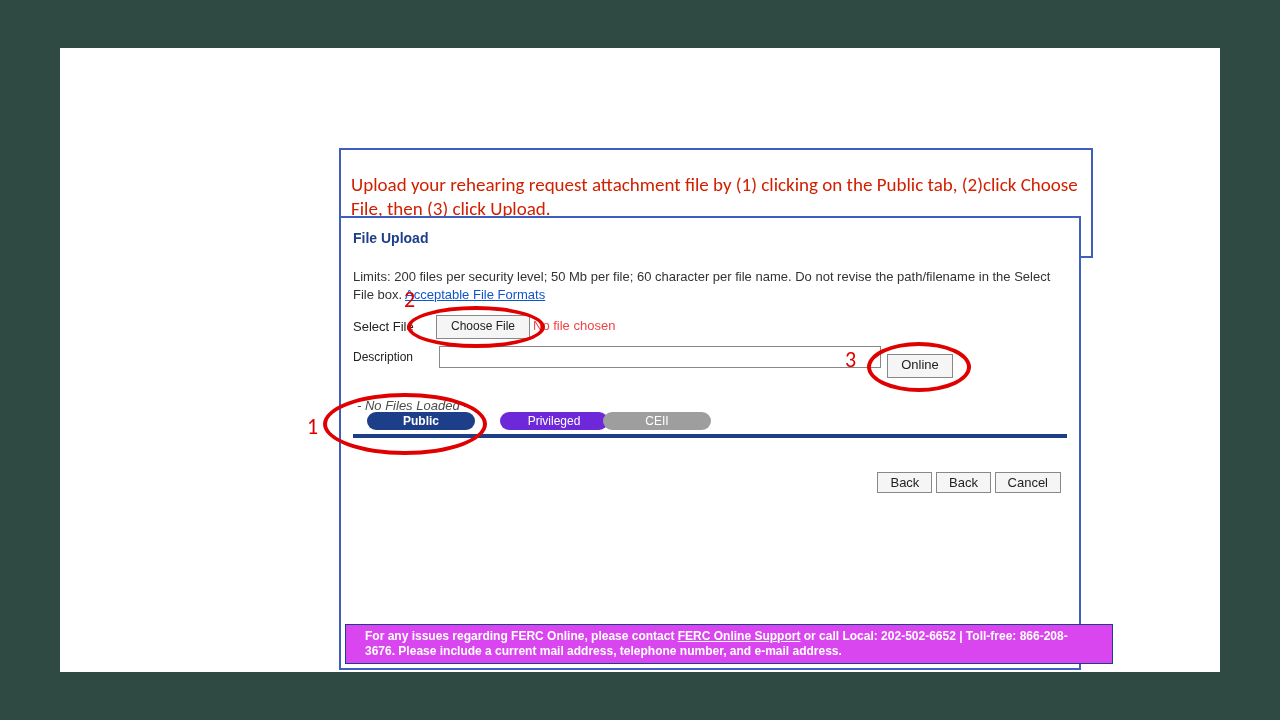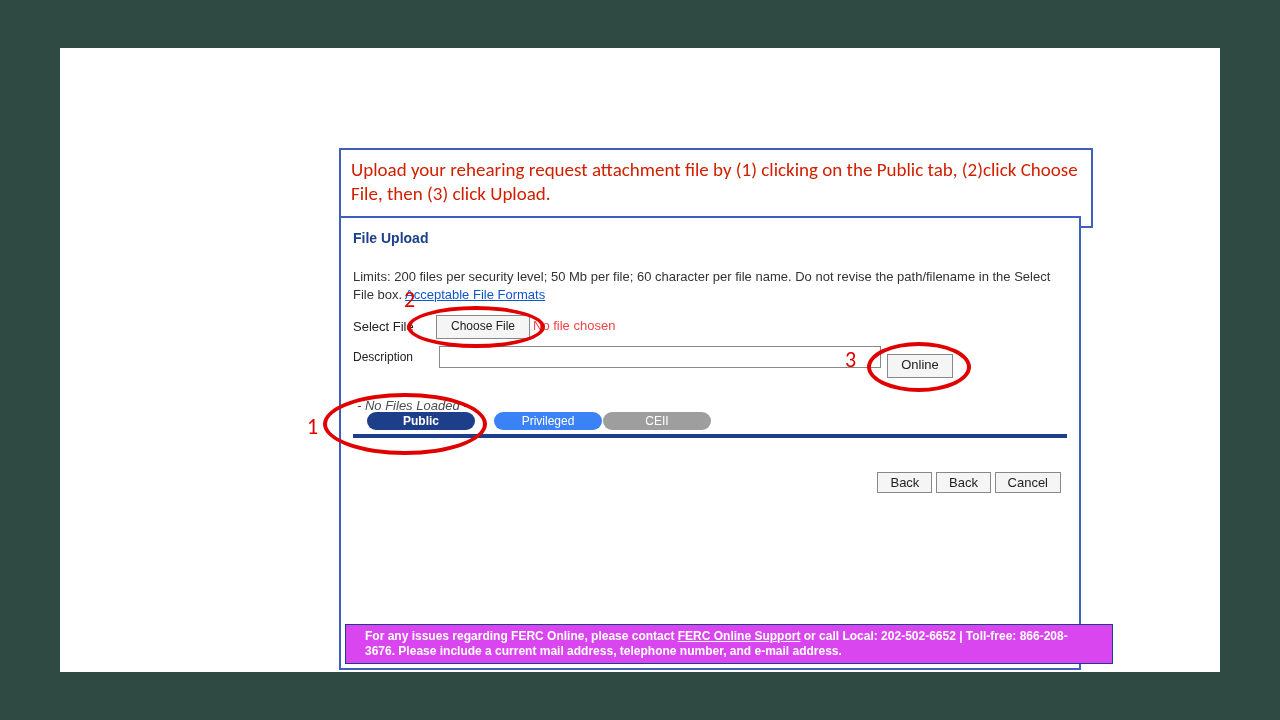--- a/index.html
+++ b/index.html
@@ -1,33 +1,33 @@
 <!DOCTYPE html>
 <html><head>
 <meta charset="utf-8">
 <style>
   html,body{margin:0;padding:0;width:1280px;height:720px;background:#2e4a42;font-family:Verdana,Arial,sans-serif;font-size:13px;color:#222;}
   .page{position:absolute;left:60px;top:48px;width:1160px;height:624px;background:#fff;}
-  .instruction-box{position:absolute;left:279px;top:100px;width:730px;height:60px;border:2px solid #3f5fbf;background:#fff;padding:8px 10px;color:#d12000;font-size:19px;font-family:Calibri,Arial,sans-serif;line-height:1.25;}
+  .instruction-box{position:absolute;left:279px;top:100px;width:730px;height:60px;border:2px solid #3f5fbf;background:#fff;padding:23px 10px;color:#d12000;font-size:19px;font-family:Calibri,Arial,sans-serif;line-height:1.25;}
   .panel{position:absolute;left:279px;top:168px;width:738px;height:450px;border:2px solid #3f5fbf;background:#fff;}
   .panel-title{position:absolute;left:12px;top:12px;color:#1d3f8a;font-weight:bold;font-size:14px;}
   .limits{position:absolute;left:12px;top:50px;width:714px;color:#333;font-size:13px;line-height:1.35;}
   .limits a{color:#1155cc;text-decoration:underline;}
   .select-row{position:absolute;left:12px;top:100px;font-size:13px;}
   .label{display:inline-block;vertical-align:middle;}
   .choose-file-btn{position:absolute;left:95px;top:97px;width:92px;height:22px;background:#f5f5f5;border:1px solid #888;font-size:12px;text-align:center;line-height:20px;}
   .nofile{position:absolute;left:192px;top:100px;color:#ef4444;font-size:13px;text-align:center;}
   .desc-label{position:absolute;left:12px;top:132px;font-size:12px;}
   .desc-input{position:absolute;left:98px;top:128px;width:440px;height:20px;border:1px solid #888;background:#fff;}
   .upload-btn{position:absolute;left:546px;top:136px;width:64px;height:22px;background:#f5f5f5;border:1px solid #888;font-size:13px;text-align:center;line-height:20px;}
   .nofiles{position:absolute;left:16px;top:180px;color:#4c4c4c;font-style:italic;font-size:13px;}
   .tabs{position:absolute;left:12px;top:194px;width:714px;border-bottom:4px solid #1d3f8a;height:22px;}
   .tab{position:absolute;top:0;height:18px;border-radius:9px;text-align:center;color:#fff;font-size:12px;line-height:18px;}
   .tab.public{left:14px;width:108px;background:#1d3f8a;font-weight:bold;}
-  .tab.priv{left:141px;width:108px;background:#3b82f6;}
+  .tab.priv{left:147px;width:108px;background:#6d28d9;}
   .tab.ceii{left:250px;width:108px;background:#9e9e9e;}
   .nav-btns{position:absolute;right:18px;top:254px;}
   .nav-btns .btn{display:inline-block;margin-left:0;padding:2px 12px;background:#f5f5f5;border:1px solid #888;font-size:13px;}
   .footer{position:absolute;left:4px;bottom:4px;width:728px;background:#d946ef;color:#fff;font-size:12px;border:1px solid #1d3f8a;padding:4px 19px;line-height:1.25;font-weight:bold;}
   .footer a{color:#fff;text-decoration:underline;}
   
   .ellipse{position:absolute;border:4px solid #e00000;border-radius:50%;background:transparent;}
   .e1{left:263px;top:345px;width:156px;height:54px;}
   .e2{left:347px;top:258px;width:130px;height:34px;}
   .e3{left:807px;top:294px;width:96px;height:42px;}

